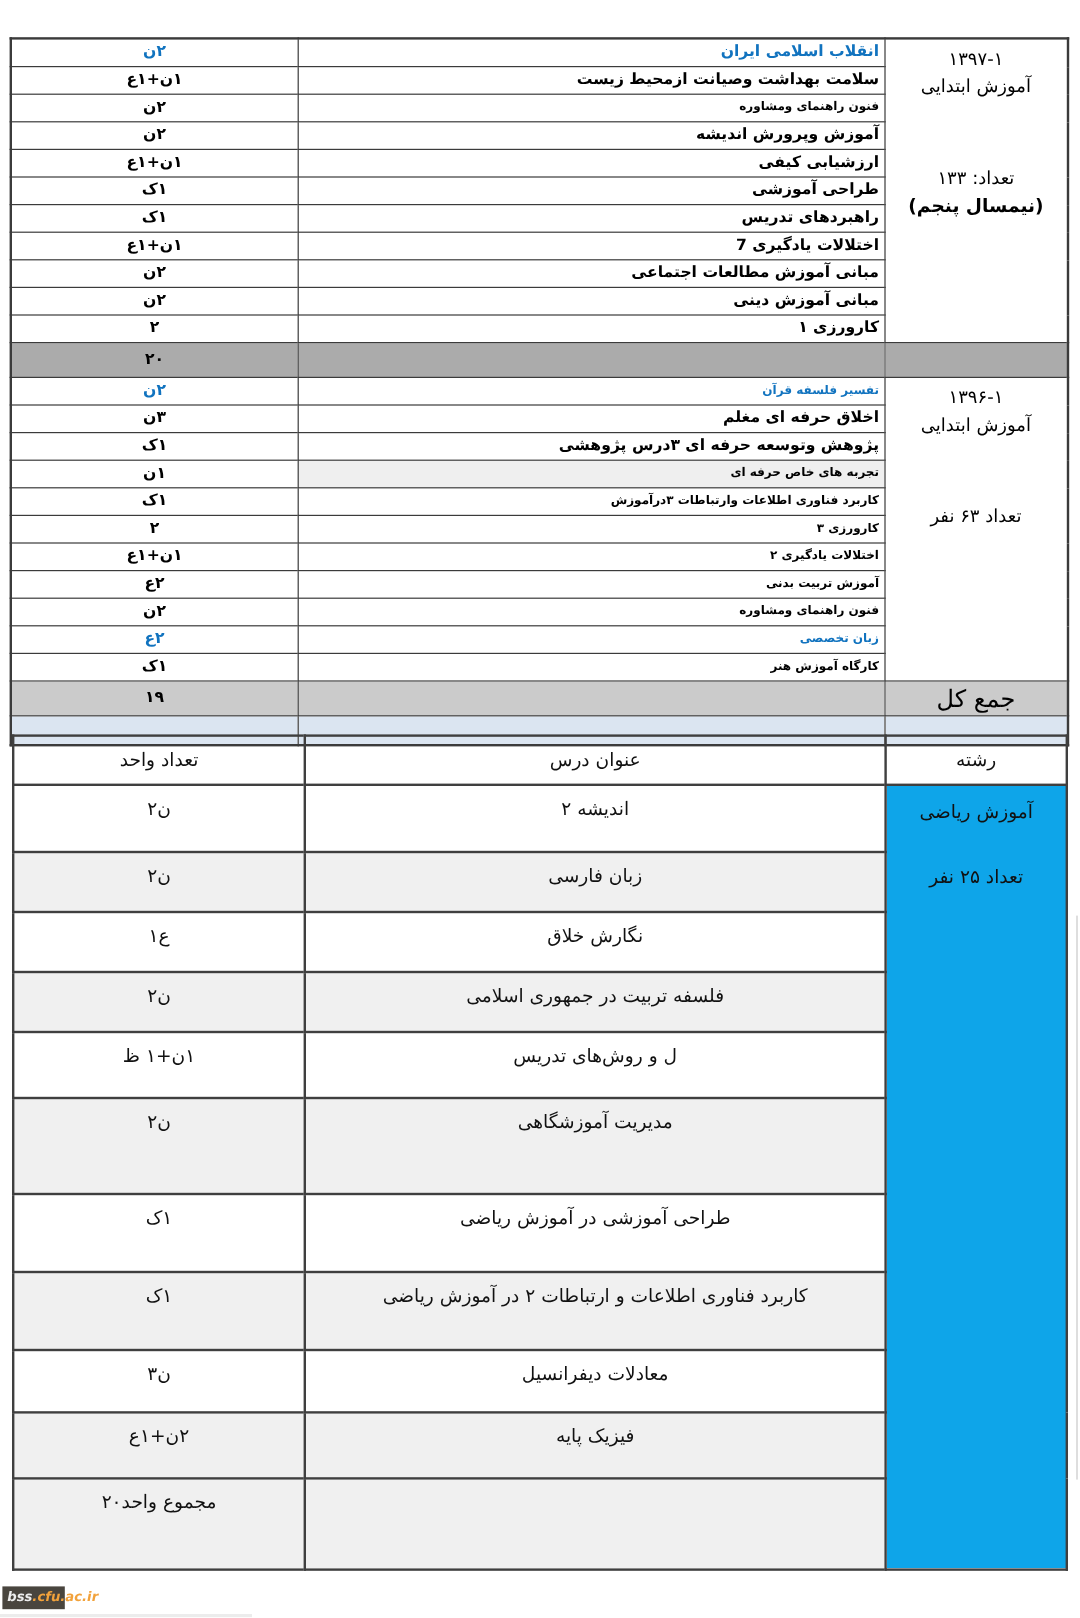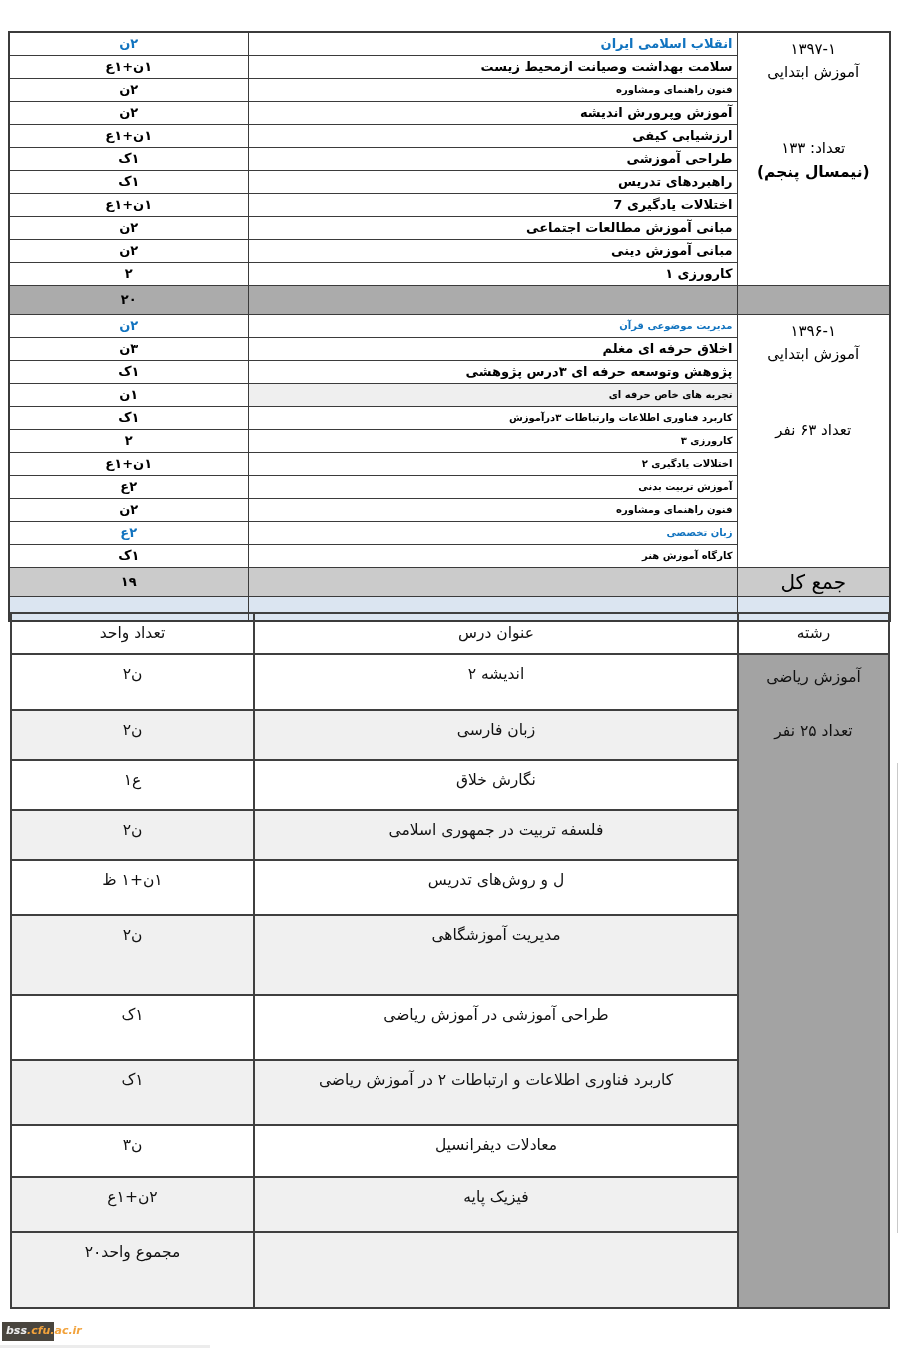--- a/index.html
+++ b/index.html
@@ -28,21 +28,21 @@
   .t1 tr.bluerow td{background:#DBE5F1;height:23px;}
 
   
   .t2{position:absolute;left:10px;top:612px;width:878px;border-collapse:collapse;
       table-layout:fixed;direction:rtl;border:2px solid #3f3f3f;}
   .t2 th,.t2 td{border:2px solid #3f3f3f;font-size:15.5px;font-weight:normal;
                 line-height:1.4;text-align:center;vertical-align:top;
                 padding:9px 6px 0;color:#111;overflow:hidden;}
   .t2 th{height:30px;}
   .t2 tr.stripe td{background:#F0F0F0;}
-  .t2 td.program-cell{background:#a3a3a3;padding-top:12px;}
+  .t2 td.program-cell{background:#0ea5e9;padding-top:12px;}
   .t2 .p2{margin-top:32px;}
 
   
   .wm{position:absolute;left:2px;top:1322px;width:52px;height:19px;background:#49453E;
       box-sizing:border-box;padding:2px 4px 0;font-style:italic;font-weight:bold;
       font-size:11px;color:#EDEDED;white-space:nowrap;}
   .wm .or{color:#F2A23B;}
   .ghost{position:absolute;left:0;top:1345px;width:210px;height:3px;background:#ECECEC;}
   .edge-line{position:absolute;left:897px;top:763px;width:1px;height:470px;background:#C9C9C9;}
 </style>
@@ -112,21 +112,21 @@
           <td class="total-label"></td>
           <td class="course"></td>
           <td class="units">۲۰</td>
         </tr>
         <tr>
           <td class="info-cell" rowspan="11">
             <div class="info-line year">۱۳۹۶-۱</div>
             <div class="info-line">آموزش ابتدایی</div>
             <div class="info-line gap">تعداد ۶۳ نفر</div>
           </td>
-          <td class="course blue small">مدیریت موضوعی قرآن</td>
+          <td class="course blue small">تفسیر فلسفه قرآن</td>
           <td class="units blue">۲ن</td>
         </tr>
         <tr>
           <td class="course">اخلاق حرفه ای مغلم</td>
           <td class="units">۳ن</td>
         </tr>
         <tr>
           <td class="course">پژوهش وتوسعه حرفه ای ۳درس پژوهشی</td>
           <td class="units">۱ک</td>
         </tr>

